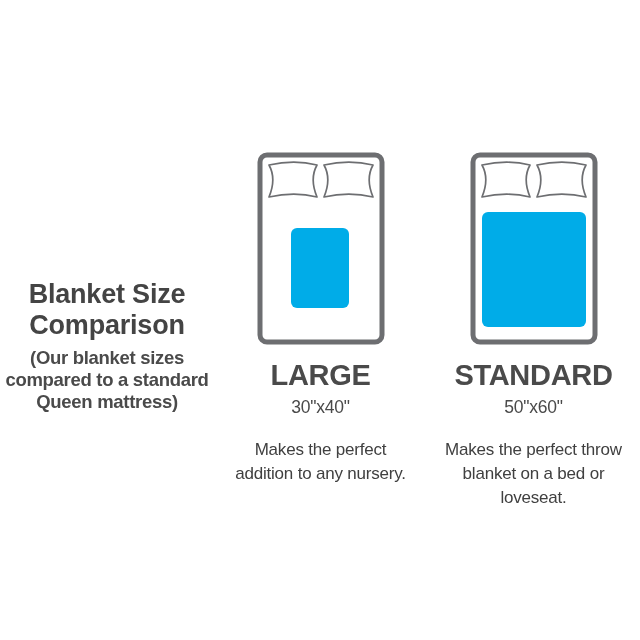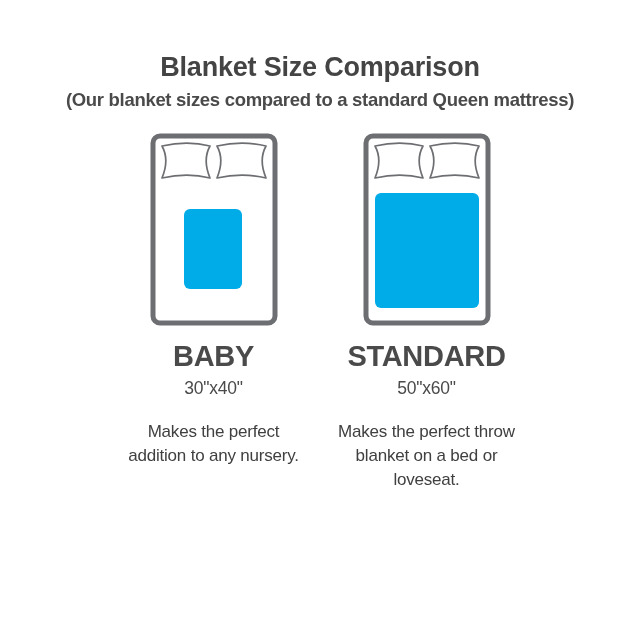--- a/index.html
+++ b/index.html
@@ -13,22 +13,22 @@
     font-family: "Liberation Sans", sans-serif;
     color: #4a4a4a;
     overflow: hidden;
   }
 
   .infographic {
     width: 640px;
     height: 640px;
     position: relative;
     display: flex;
-    flex-direction: column;
-    align-items: flex-start;
+    flex-direction: row;
+    align-items: center;
   }
 
   
   .heading-block {
     width: 100%;
     text-align: center;
     padding-top: 52px;
   }
   .main-title {
     font-size: 27px;
@@ -120,21 +120,21 @@
 
           <rect x="3" y="3" width="122" height="187" rx="7" ry="7" fill="#ffffff" stroke="#6d6e71" stroke-width="5"></rect>
 
           <path d="M12 13 C30 9, 44 9, 60 13 C55 22, 55 33, 60 45 C44 41, 30 41, 12 45 C17 33, 17 22, 12 13 Z" fill="#ffffff" stroke="#6d6e71" stroke-width="1.7" stroke-linejoin="round"></path>
 
           <path d="M67 13 C85 9, 99 9, 116 13 C111 22, 111 33, 116 45 C99 41, 85 41, 67 45 C72 33, 72 22, 67 13 Z" fill="#ffffff" stroke="#6d6e71" stroke-width="1.7" stroke-linejoin="round"></path>
 
           <rect x="34" y="76" width="58" height="80" rx="6" ry="6" fill="#00ace8"></rect>
         </svg>
       </div>
-      <div class="size-name">BABY</div>
+      <div class="size-name">LARGE</div>
       <div class="size-dims">30"x40"</div>
       <div class="desc">Makes the perfect addition to any nursery.</div>
     </div>
 
     <div class="column">
       <div class="bed-wrap">
         <svg class="bed-svg" viewBox="0 0 128 193" xmlns="http://www.w3.org/2000/svg">
           <rect x="3" y="3" width="122" height="187" rx="7" ry="7" fill="#ffffff" stroke="#6d6e71" stroke-width="5"></rect>
           <path d="M12 13 C30 9, 44 9, 60 13 C55 22, 55 33, 60 45 C44 41, 30 41, 12 45 C17 33, 17 22, 12 13 Z" fill="#ffffff" stroke="#6d6e71" stroke-width="1.7" stroke-linejoin="round"></path>
           <path d="M67 13 C85 9, 99 9, 116 13 C111 22, 111 33, 116 45 C99 41, 85 41, 67 45 C72 33, 72 22, 67 13 Z" fill="#ffffff" stroke="#6d6e71" stroke-width="1.7" stroke-linejoin="round"></path>

